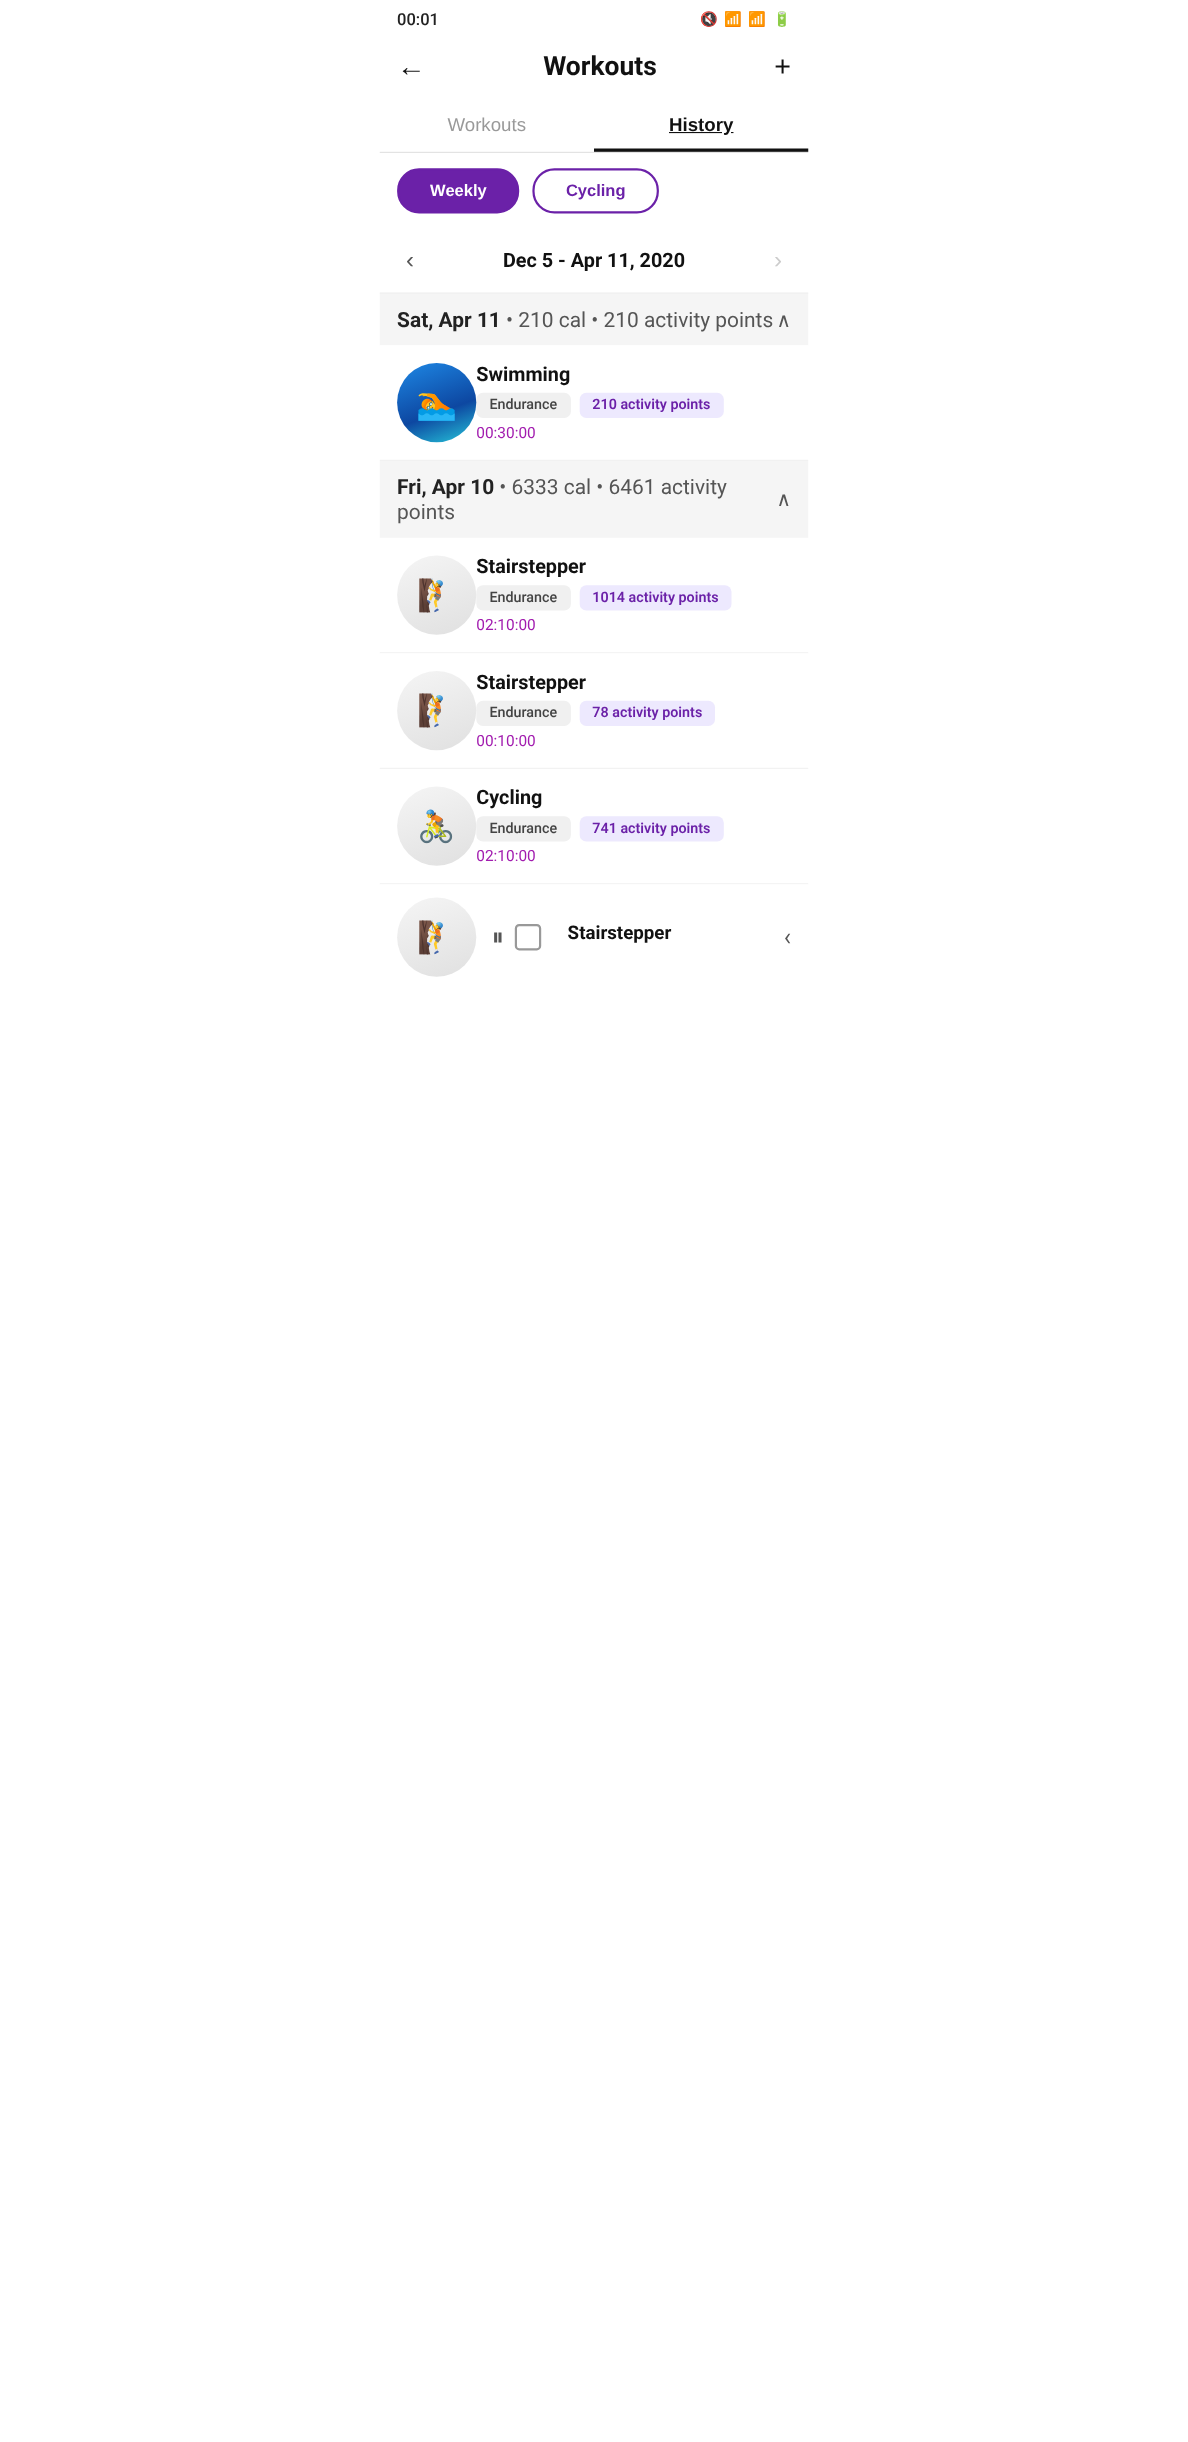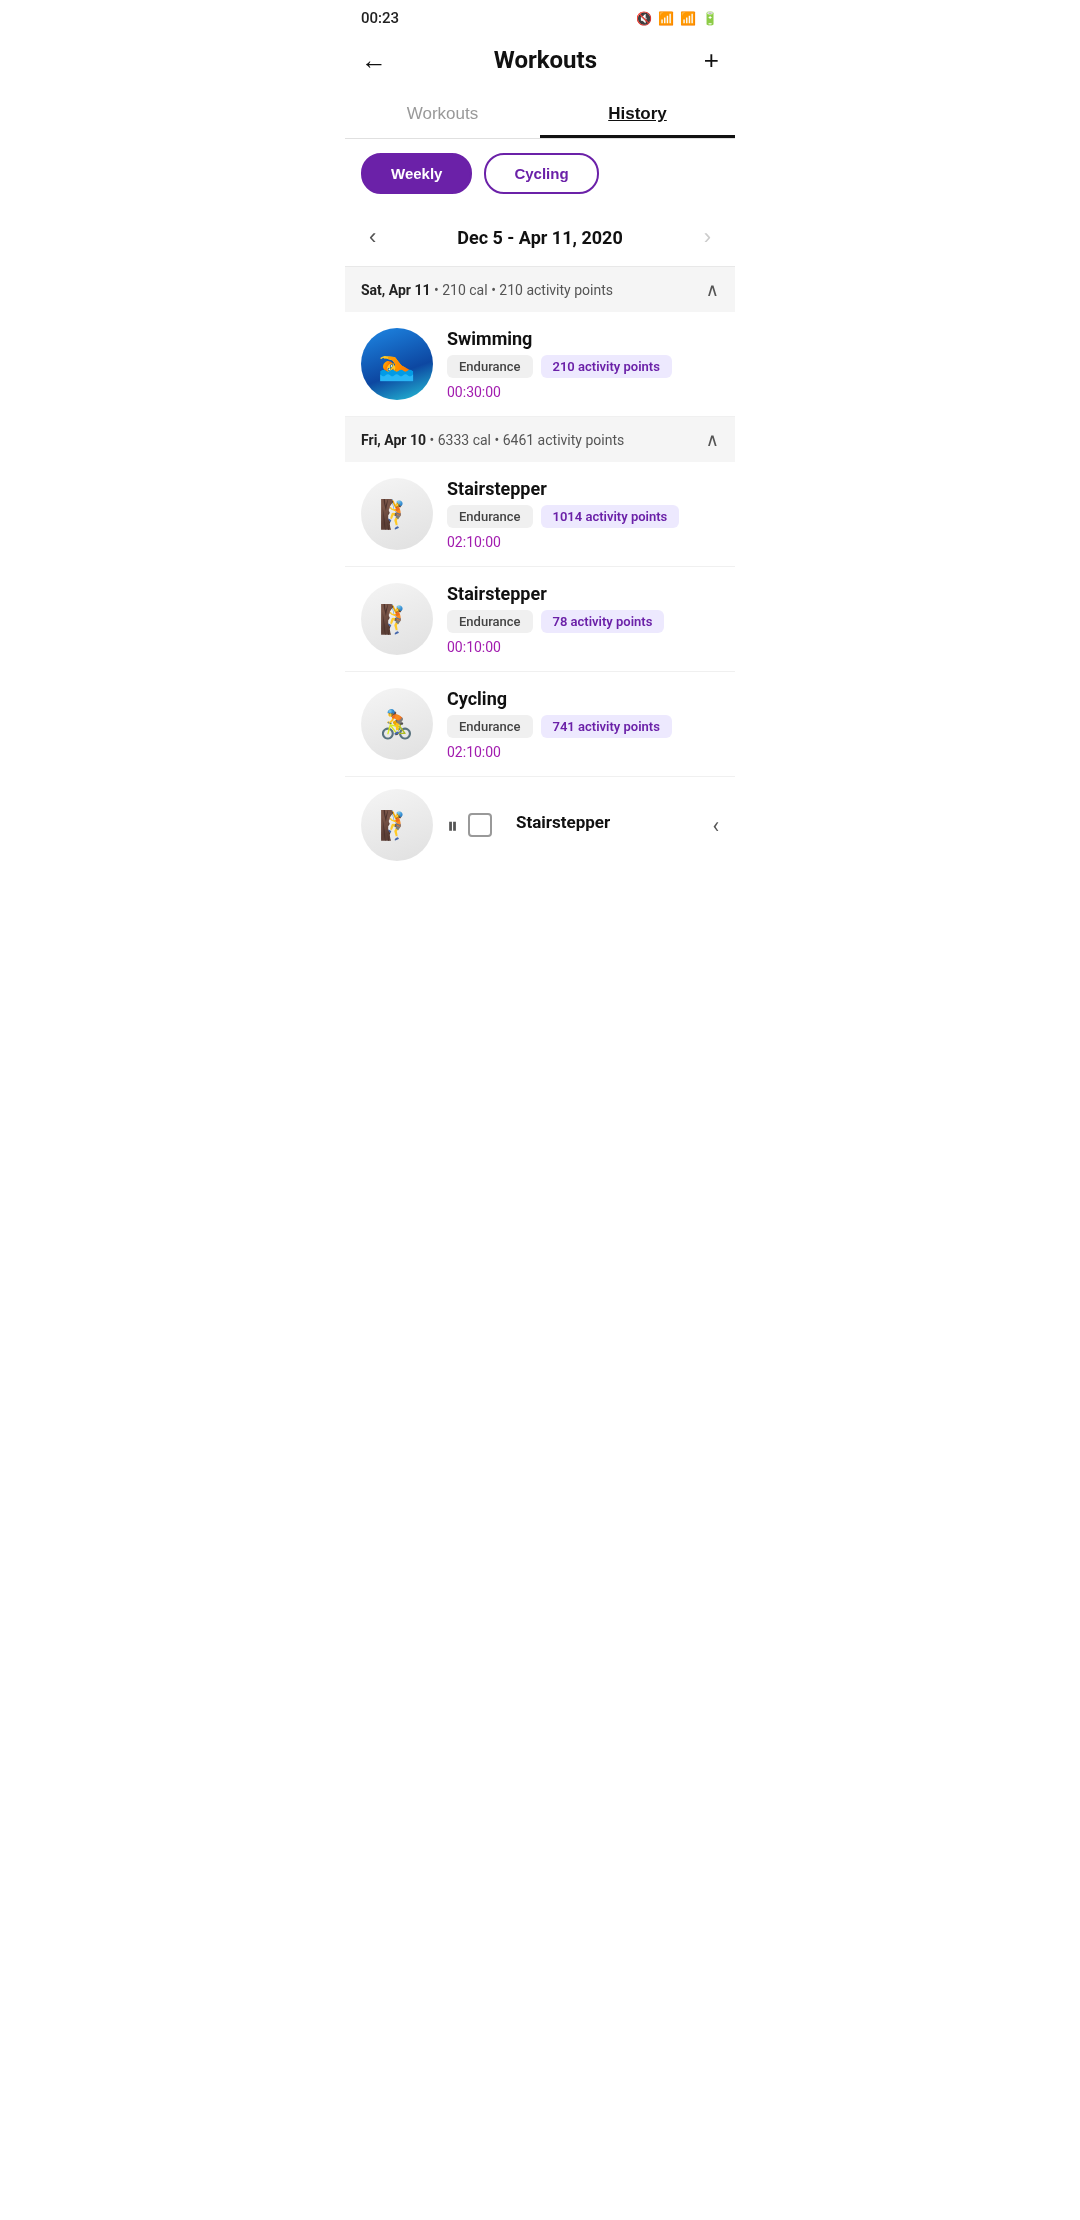--- a/index.html
+++ b/index.html
@@ -139,41 +139,40 @@
 
     
     .day-section {
       background: #f5f5f5;
       padding: 12px 16px;
       display: flex;
       justify-content: space-between;
       align-items: center;
     }
     .day-info {
-      font-size: 14px;
+      font-size: 19px;
       color: #555;
     }
     .day-info .day-name {
       font-weight: 700;
       color: #222;
     }
     .chevron-icon {
       font-size: 18px;
       color: #555;
       cursor: pointer;
     }
 
     
     .workout-item {
       display: flex;
       align-items: center;
       padding: 16px;
       border-bottom: 1px solid #f0f0f0;
       background: #fff;
-      gap: 14px;
     }
     .workout-avatar {
       width: 72px;
       height: 72px;
       border-radius: 50%;
       overflow: hidden;
       flex-shrink: 0;
       background: #e8e8e8;
       display: flex;
       align-items: center;
@@ -286,21 +285,21 @@
     .partial-back {
       font-size: 22px;
       color: #555;
       margin-left: auto;
     }
   </style>
 </head>
 <body>
 
 <div class="status-bar">
-  <span class="status-time">00:23</span>
+  <span class="status-time">00:01</span>
   <div class="status-icons">
     <span>🔇</span>
     <span>📶</span>
     <span>📶</span>
     <span>🔋</span>
   </div>
 </div>
 
 <div class="header">
   <button class="header-btn">←</button>

